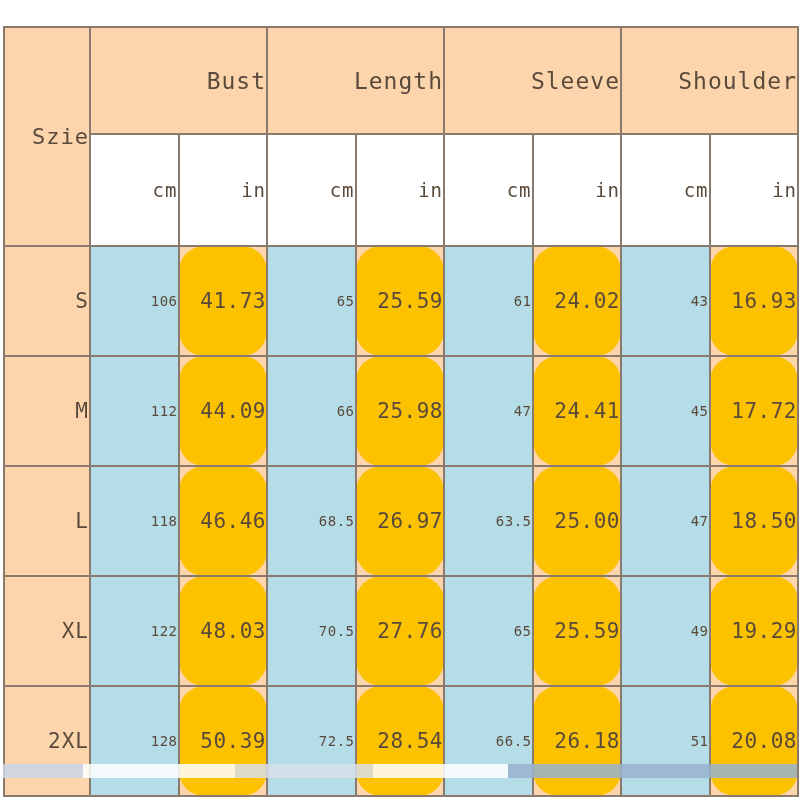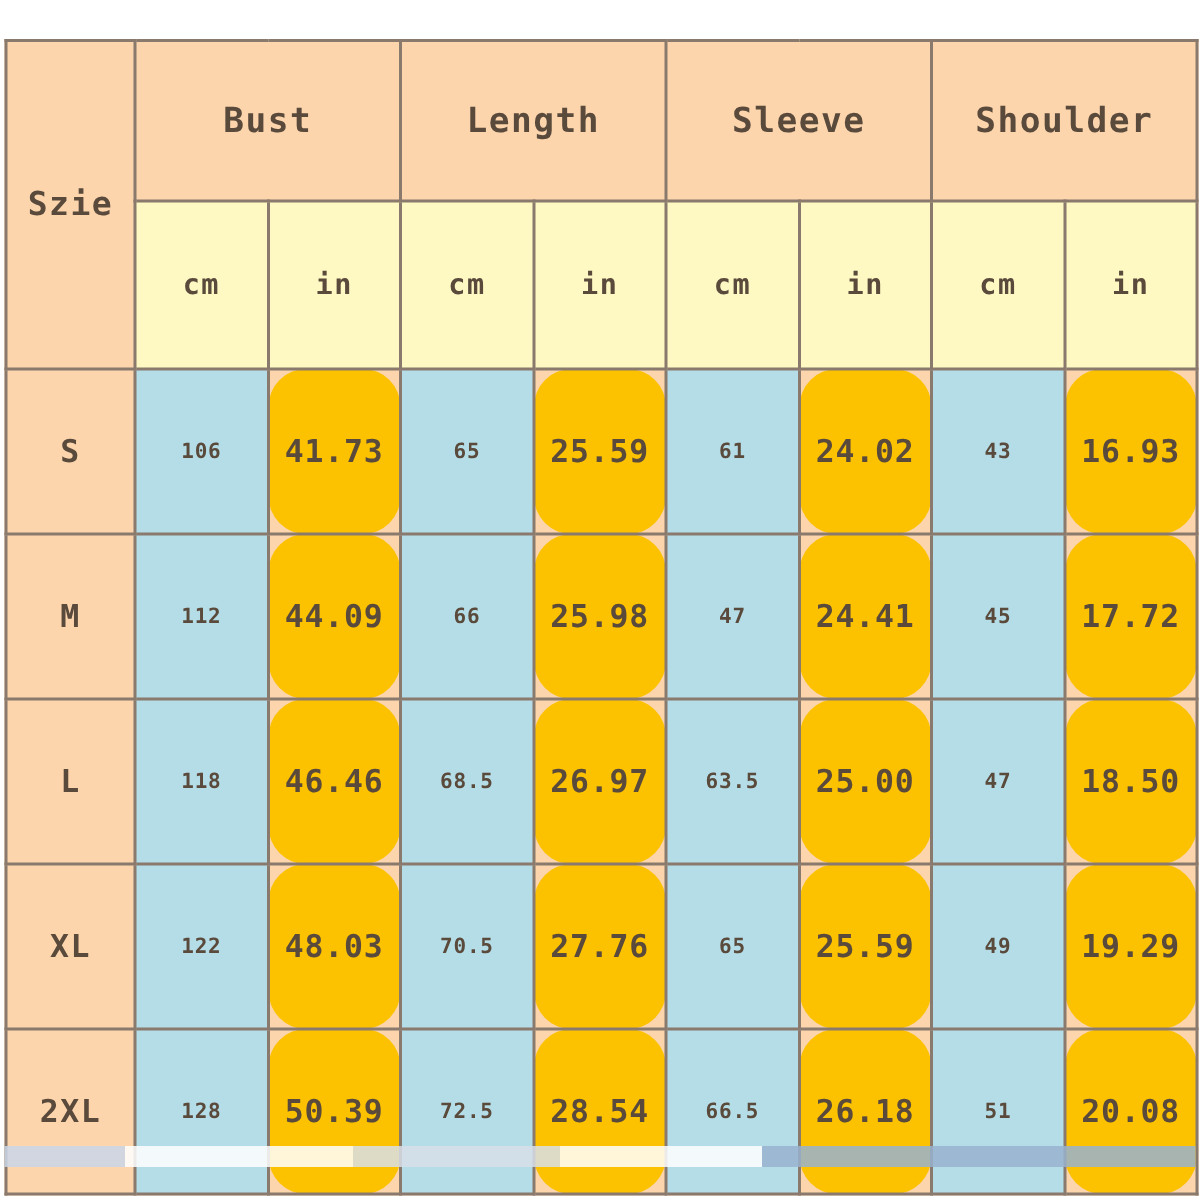--- a/index.html
+++ b/index.html
@@ -43,43 +43,43 @@
     top: 26px;
     width: 794px;
     border-collapse: collapse;
     table-layout: fixed;
     background: #fcd5ad;
   }
 
   table.size-chart td,
   table.size-chart th {
     border: 2px solid #8a7a6d;
-    text-align: center;
+    text-align: right;
     vertical-align: middle;
-    font-weight: bold;
+    font-weight: normal;
     color: #5a4a3c;
     padding: 0;
   }
 
   
   col.c-size { width: 86px; }
   col.c-data { width: 88.5px; }
 
   .grp-head {
     height: 105px;
     font-size: 23px;
     letter-spacing: 1px;
     background: #fcd5ad;
   }
 
   .unit-head {
     height: 110px;
     font-size: 19px;
     letter-spacing: 1px;
-    background: #fef9c3;
+    background: #ffffff;
   }
 
   .size-head {
     font-size: 22px;
     letter-spacing: 1px;
     background: #fcd5ad;
     margin-top: 16px;
   }
 
   tr.data-row { height: 110px; }

